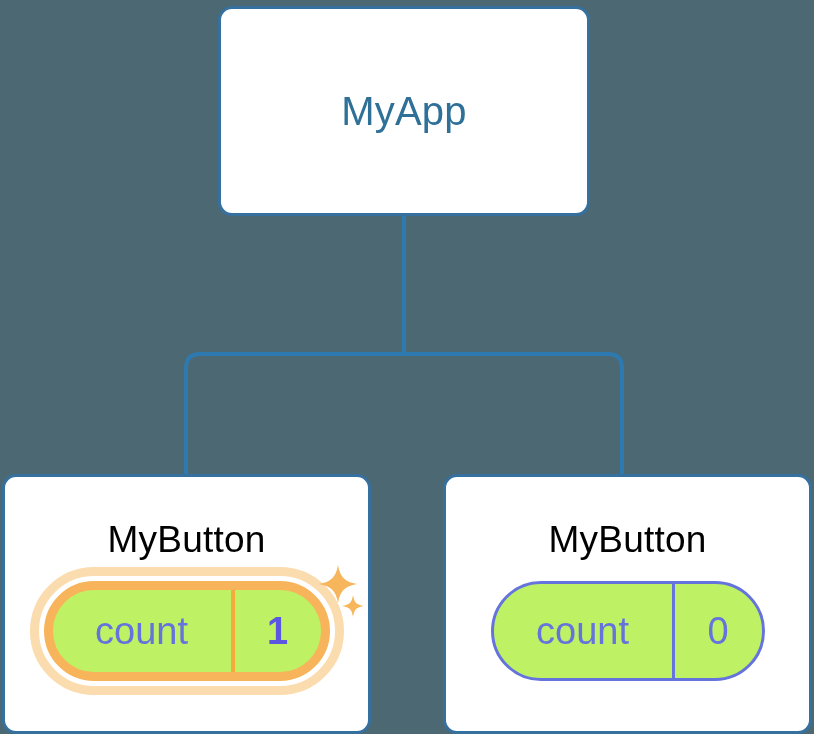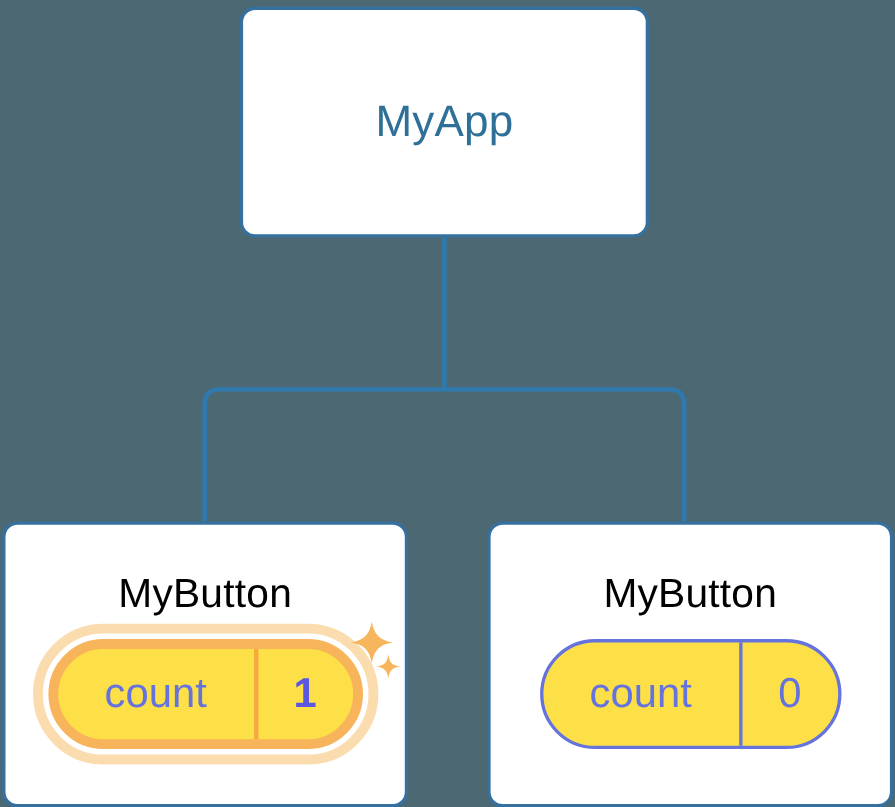--- a/index.html
+++ b/index.html
@@ -95,21 +95,21 @@
     transform: translateX(-50%);
   }
 
   .pill {
     position: relative;
     display: flex;
     align-items: stretch;
     height: 100px;
     box-sizing: border-box;
     border-radius: 50px;
-    background: #fde047;
+    background: #bef264;
   }
   .pill-cell {
     display: flex;
     align-items: center;
     justify-content: center;
     box-sizing: border-box;
   }
   .pill-key {
     width: 178px;
     font-size: 38px;

